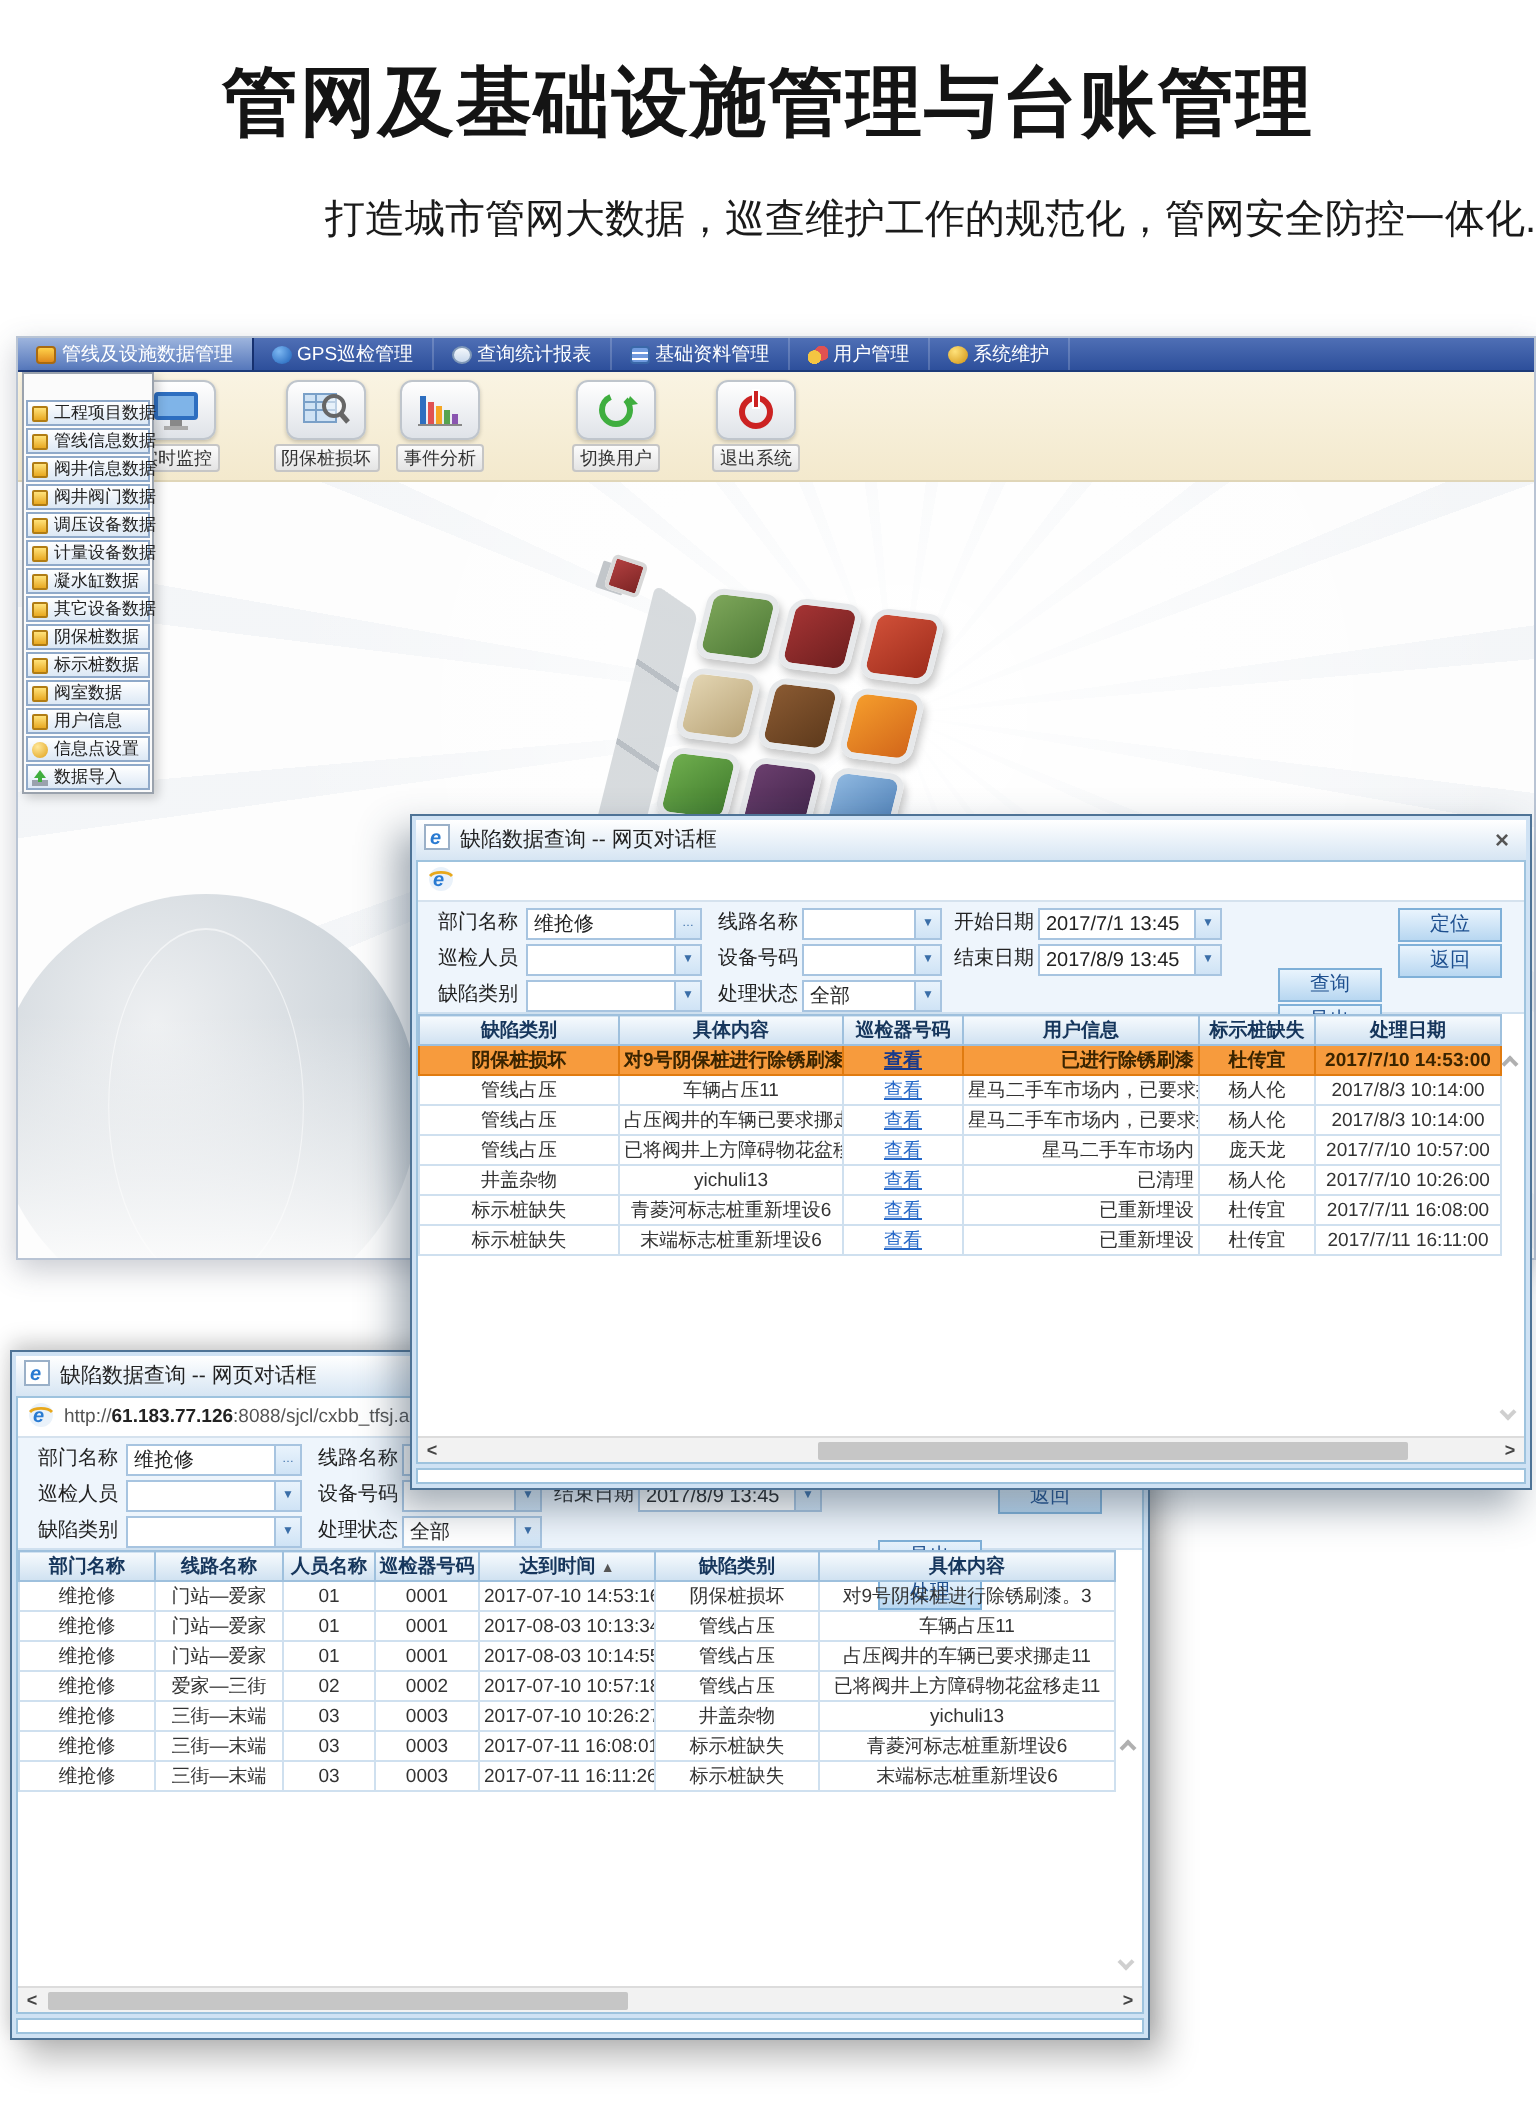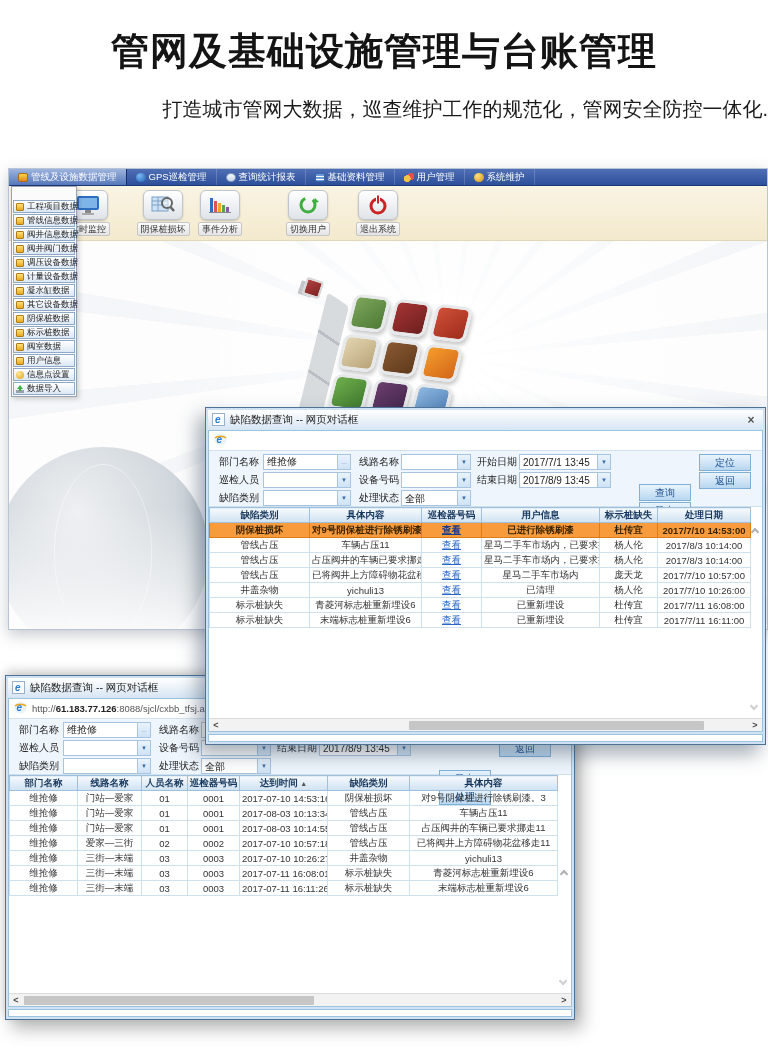--- a/index.html
+++ b/index.html
@@ -106,21 +106,21 @@
     background:linear-gradient(#e9f4fd,#b8d7f1); border:1px solid #7fb0d8; color:#1d4f8f;
     font-size:10px; cursor:pointer; }
   .b1{left:430px;margin-top:30px;} .b2{left:490px;}
 
   .tbl-wrap { position:relative; }
   table.grid { border-collapse:collapse; table-layout:fixed; }
   .grid th { height:15px; background:linear-gradient(#f6fafd,#cfe1f1); border:1px solid #9ec0dd;
     font-size:9.5px; color:#16365c; font-weight:bold; padding:0 1px; white-space:nowrap; overflow:hidden; }
   .grid td { height:15px; border:1px solid #cfe0ef; font-size:9.5px; color:#333; text-align:center;
     padding:0 2px; white-space:nowrap; overflow:hidden; }
-  .grid td.al { text-align:center; }
+  .grid td.al { text-align:right; }
   .grid tr.selected td { background:#f79b3d; border-color:#e07b10; color:#3a2400; font-weight:bold; }
   .lnk { color:#2668c8; text-decoration:underline; cursor:pointer; }
   tr.selected .lnk { color:#1a3a8a; }
   .chu,.chd { position:absolute; width:6px; height:6px; border-left:2px solid #b0b0b0; border-top:2px solid #b0b0b0; }
   .chu { transform:rotate(45deg); }
   .chd { transform:rotate(225deg); border-color:#cfcfcf; }
 
   .hscroll { position:absolute; left:0; bottom:0; width:100%; height:13px; background:#f2f2f2;
     border-top:1px solid #dcdcdc; }
   .harr { position:absolute; top:0; width:14px; height:13px; text-align:center; line-height:12px;

